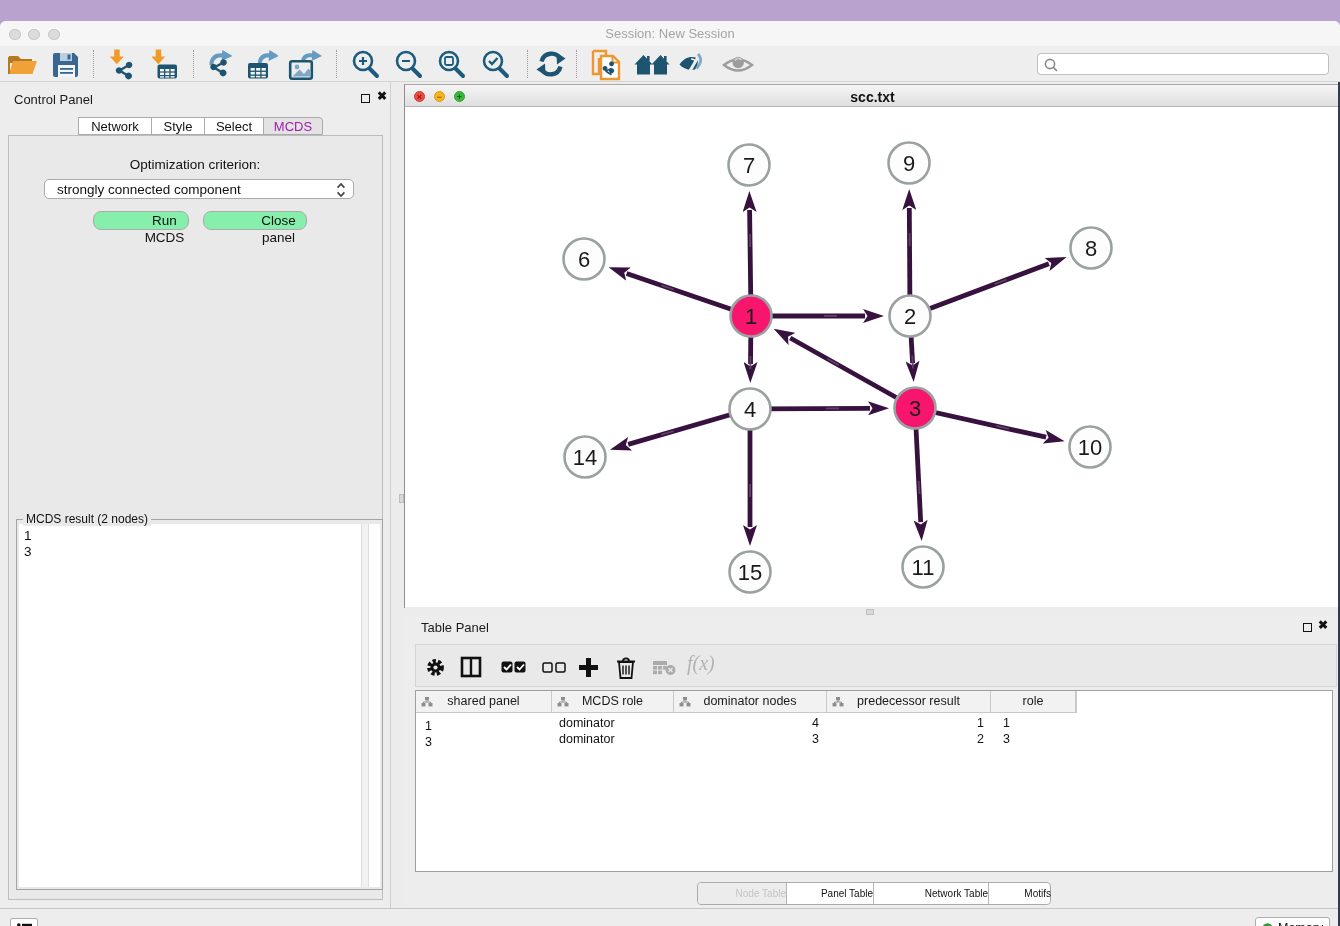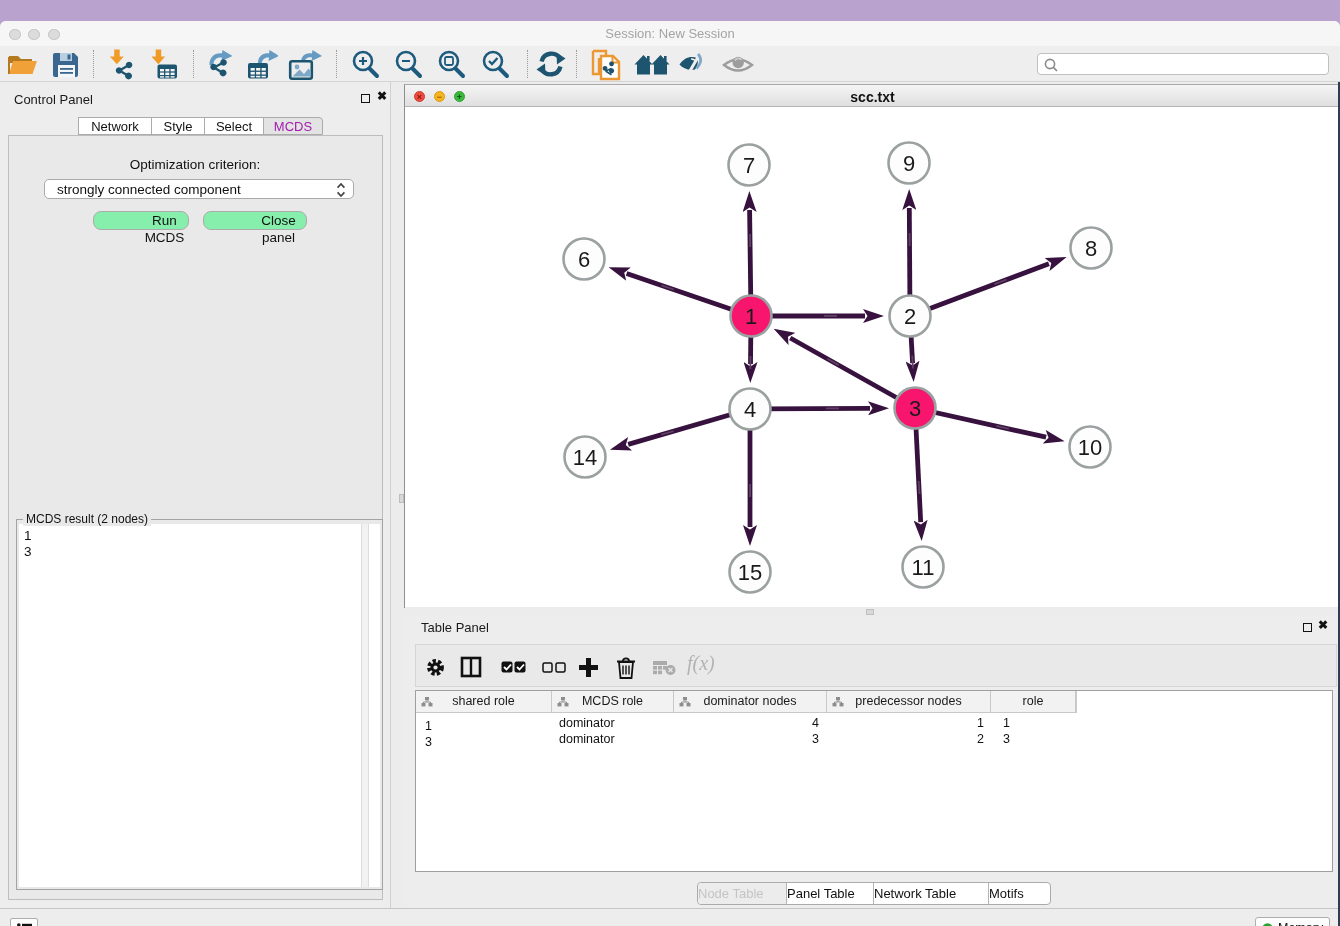--- a/index.html
+++ b/index.html
@@ -76,22 +76,22 @@
   background:#fff; border:1px solid #9f9f9f; }
 #thead { position:absolute; left:0; top:0; width:661px; height:22px;
   background:#f2f2f2; border-bottom:1px solid #c9c9c9; border-right:1px solid #c9c9c9; }
 .th { position:absolute; top:0; height:21px; font-size:12.5px; color:#1a1a1a;
   text-align:center; line-height:21px; border-right:1px solid #c9c9c9; }
 .td { position:absolute; font-size:12.5px; color:#111; height:16px;
   line-height:16px; }
 .hix { position:absolute; top:5px; }
 #btabs { position:absolute; left:292px; top:266px; width:354px; height:23px;
   background:#fff; border:1px solid #ababab; border-radius:4px; }
-.btab { position:absolute; top:0; height:21px; font-size:13px; color:#111;
-  text-align:left; line-height:21px; border-right:1px solid #b5b5b5; }
+.btab { position:absolute; top:0; height:21px; font-size:10px; color:#111;
+  text-align:right; line-height:21px; border-right:1px solid #b5b5b5; }
 
 #statusbar { position:absolute; left:0; top:887px; width:100%; height:37px;
   background:#ededed; border-top:1px solid #c6c6c6; }
 #listbtn { position:absolute; left:10px; top:9px; width:28px; height:21px;
   background:#fdfdfd; border:1px solid #aeaeae; border-radius:2px; }
 #membtn { position:absolute; right:10px; top:8px; width:75px; height:21px;
   background:#fdfdfd; border:1px solid #aeaeae; border-radius:3px;
   font-size:12.5px; color:#111; line-height:21px; padding-left:22px; }
 </style>
 </head>
@@ -360,24 +360,24 @@
         <rect x="0" y="9.6" width="4" height="3.6"></rect>
             <rect x="5" y="9.6" width="4" height="3.6"></rect>
         <circle cx="17.5" cy="9" r="5"></circle>
           </g>
         <path d="M15.5 7 l4 4 M19.5 7 l-4 4" stroke="#e9e9e9" stroke-width="1.4"></path>
       </svg>
       <div style="position:absolute;left:271px;top:7px;font-family:'Liberation Serif',serif;font-style:italic;font-size:20px;color:#b3b3b3">f(x)</div>
     </div>
     <div id="ttable">
       <div id="thead">
-        <div class="th" style="left:0;width:136px">shared role</div>
+        <div class="th" style="left:0;width:136px">shared panel</div>
         <div class="th" style="left:136px;width:122px">MCDS role</div>
         <div class="th" style="left:258px;width:153px">dominator nodes</div>
-        <div class="th" style="left:411px;width:164px">predecessor nodes</div>
+        <div class="th" style="left:411px;width:164px">predecessor result</div>
         <div class="th" style="left:575px;width:85px">role</div>
         <svg class="hix" style="left:5px" width="12" height="12" viewBox="0 0 12 12">
             <rect x="4" y="1" width="4" height="3.4" fill="#8d8d8d"></rect>
             <rect x="0.5" y="7" width="4" height="3.4" fill="#8d8d8d"></rect>
             <rect x="7.5" y="7" width="4" height="3.4" fill="#8d8d8d"></rect>
             <path d="M6 4.4 v1.6 M2.5 7 v-1 h7 v1" stroke="#8d8d8d" stroke-width="1" fill="none"></path>
           </svg>
         <svg class="hix" style="left:141px" width="12" height="12" viewBox="0 0 12 12">
             <rect x="4" y="1" width="4" height="3.4" fill="#8d8d8d"></rect>
             <rect x="0.5" y="7" width="4" height="3.4" fill="#8d8d8d"></rect>

